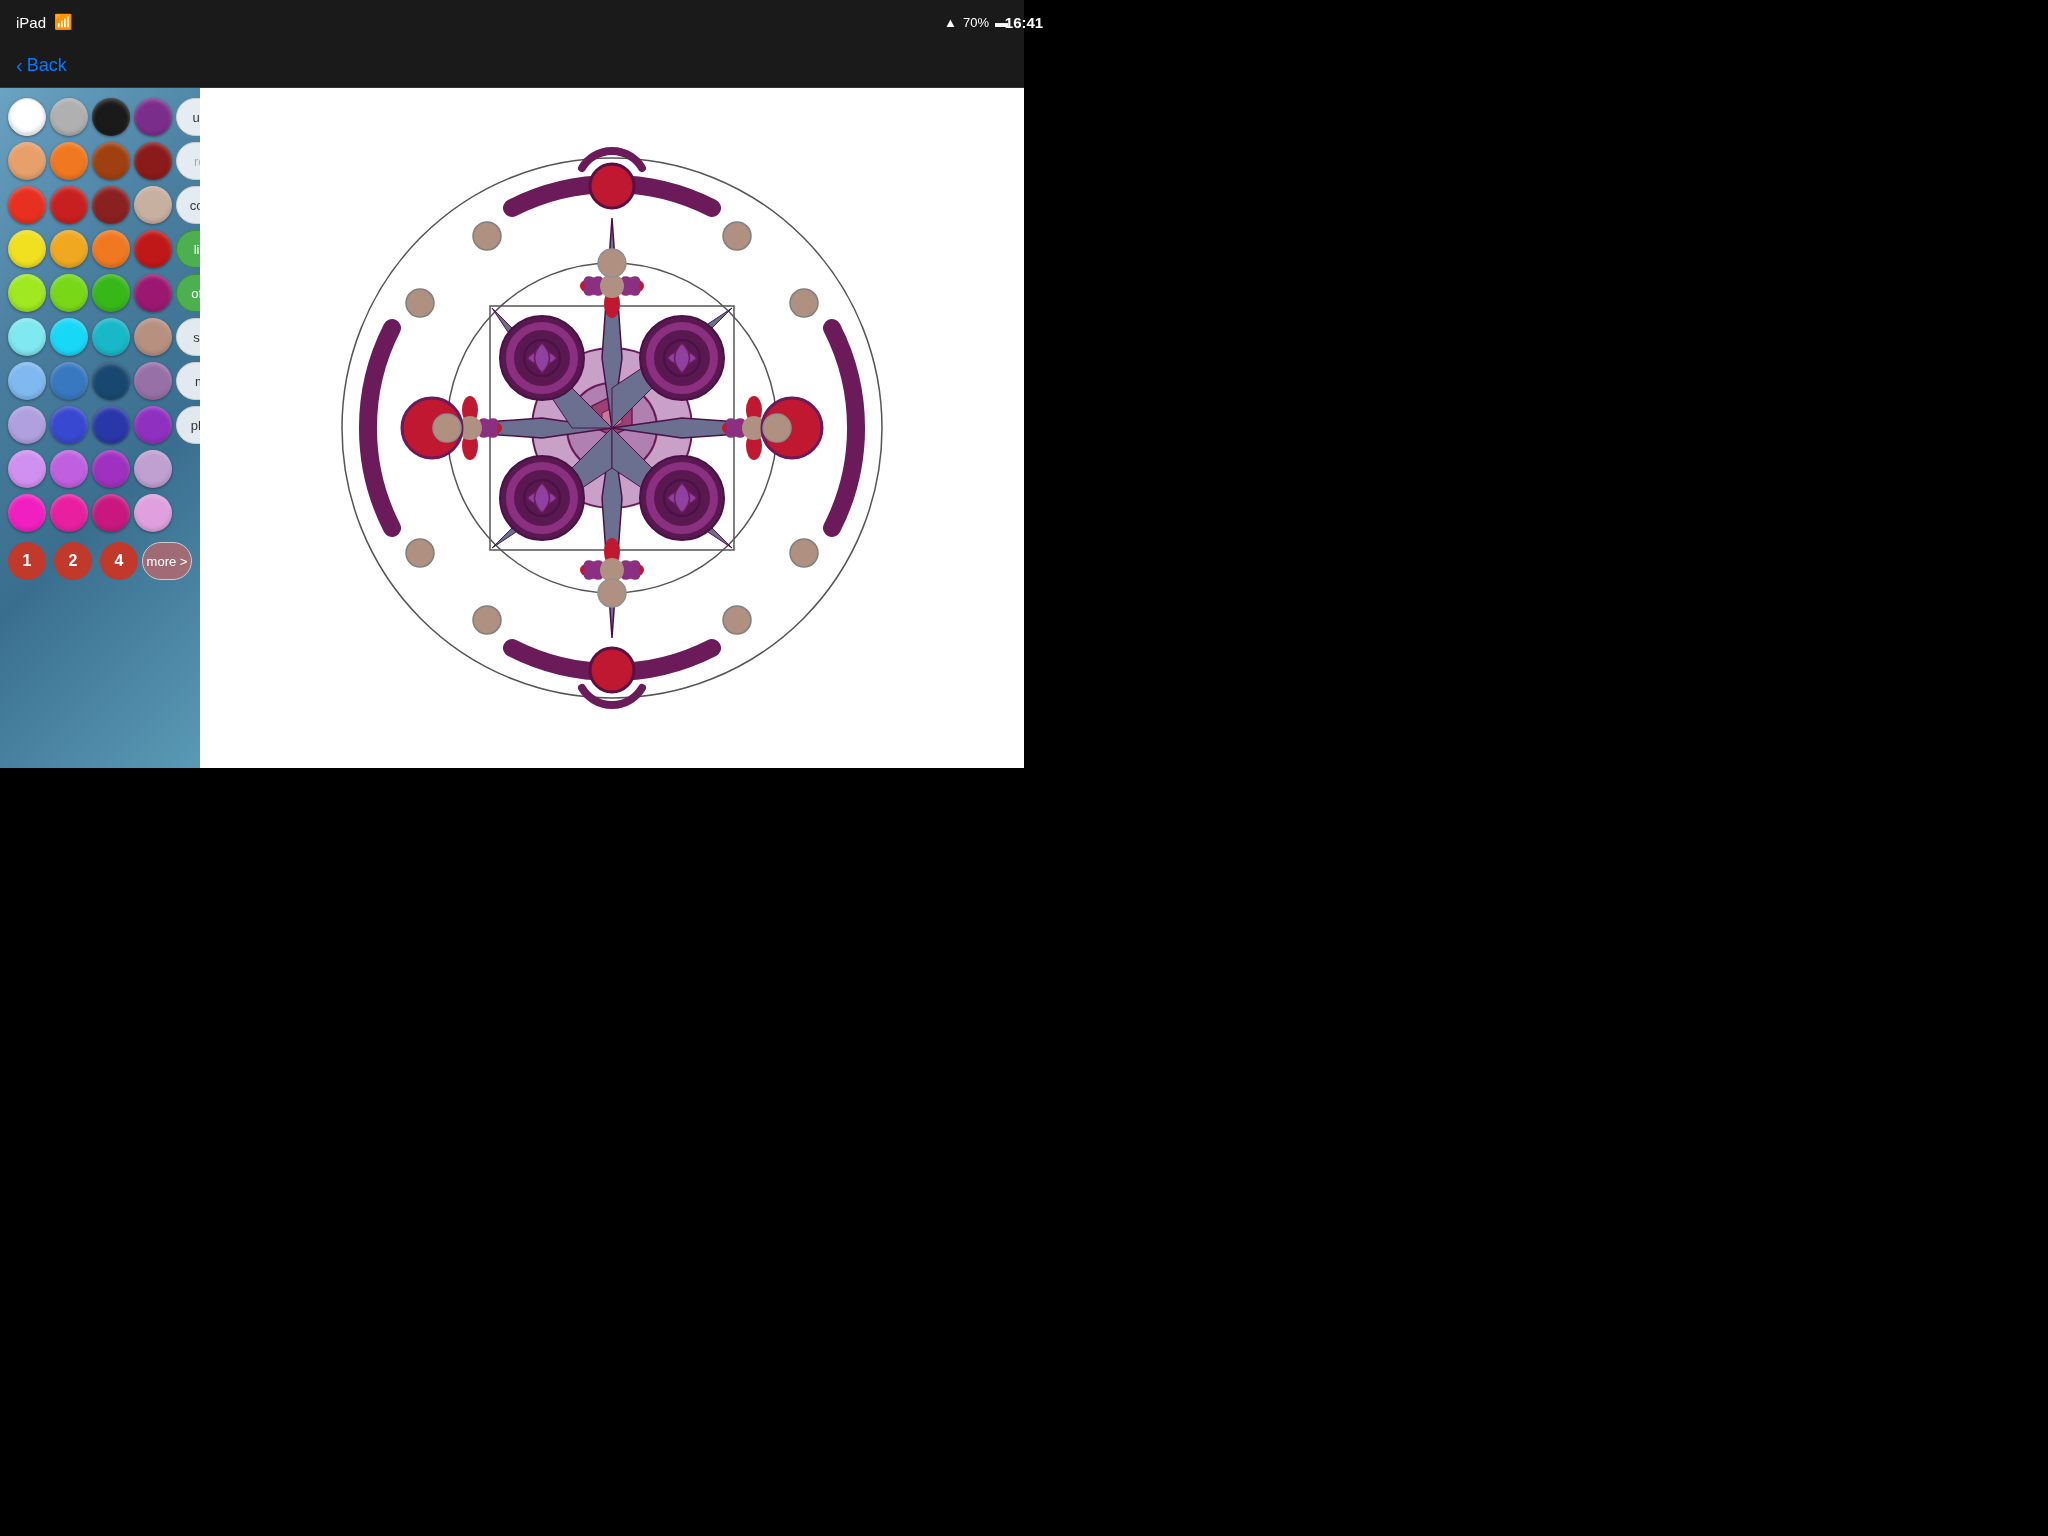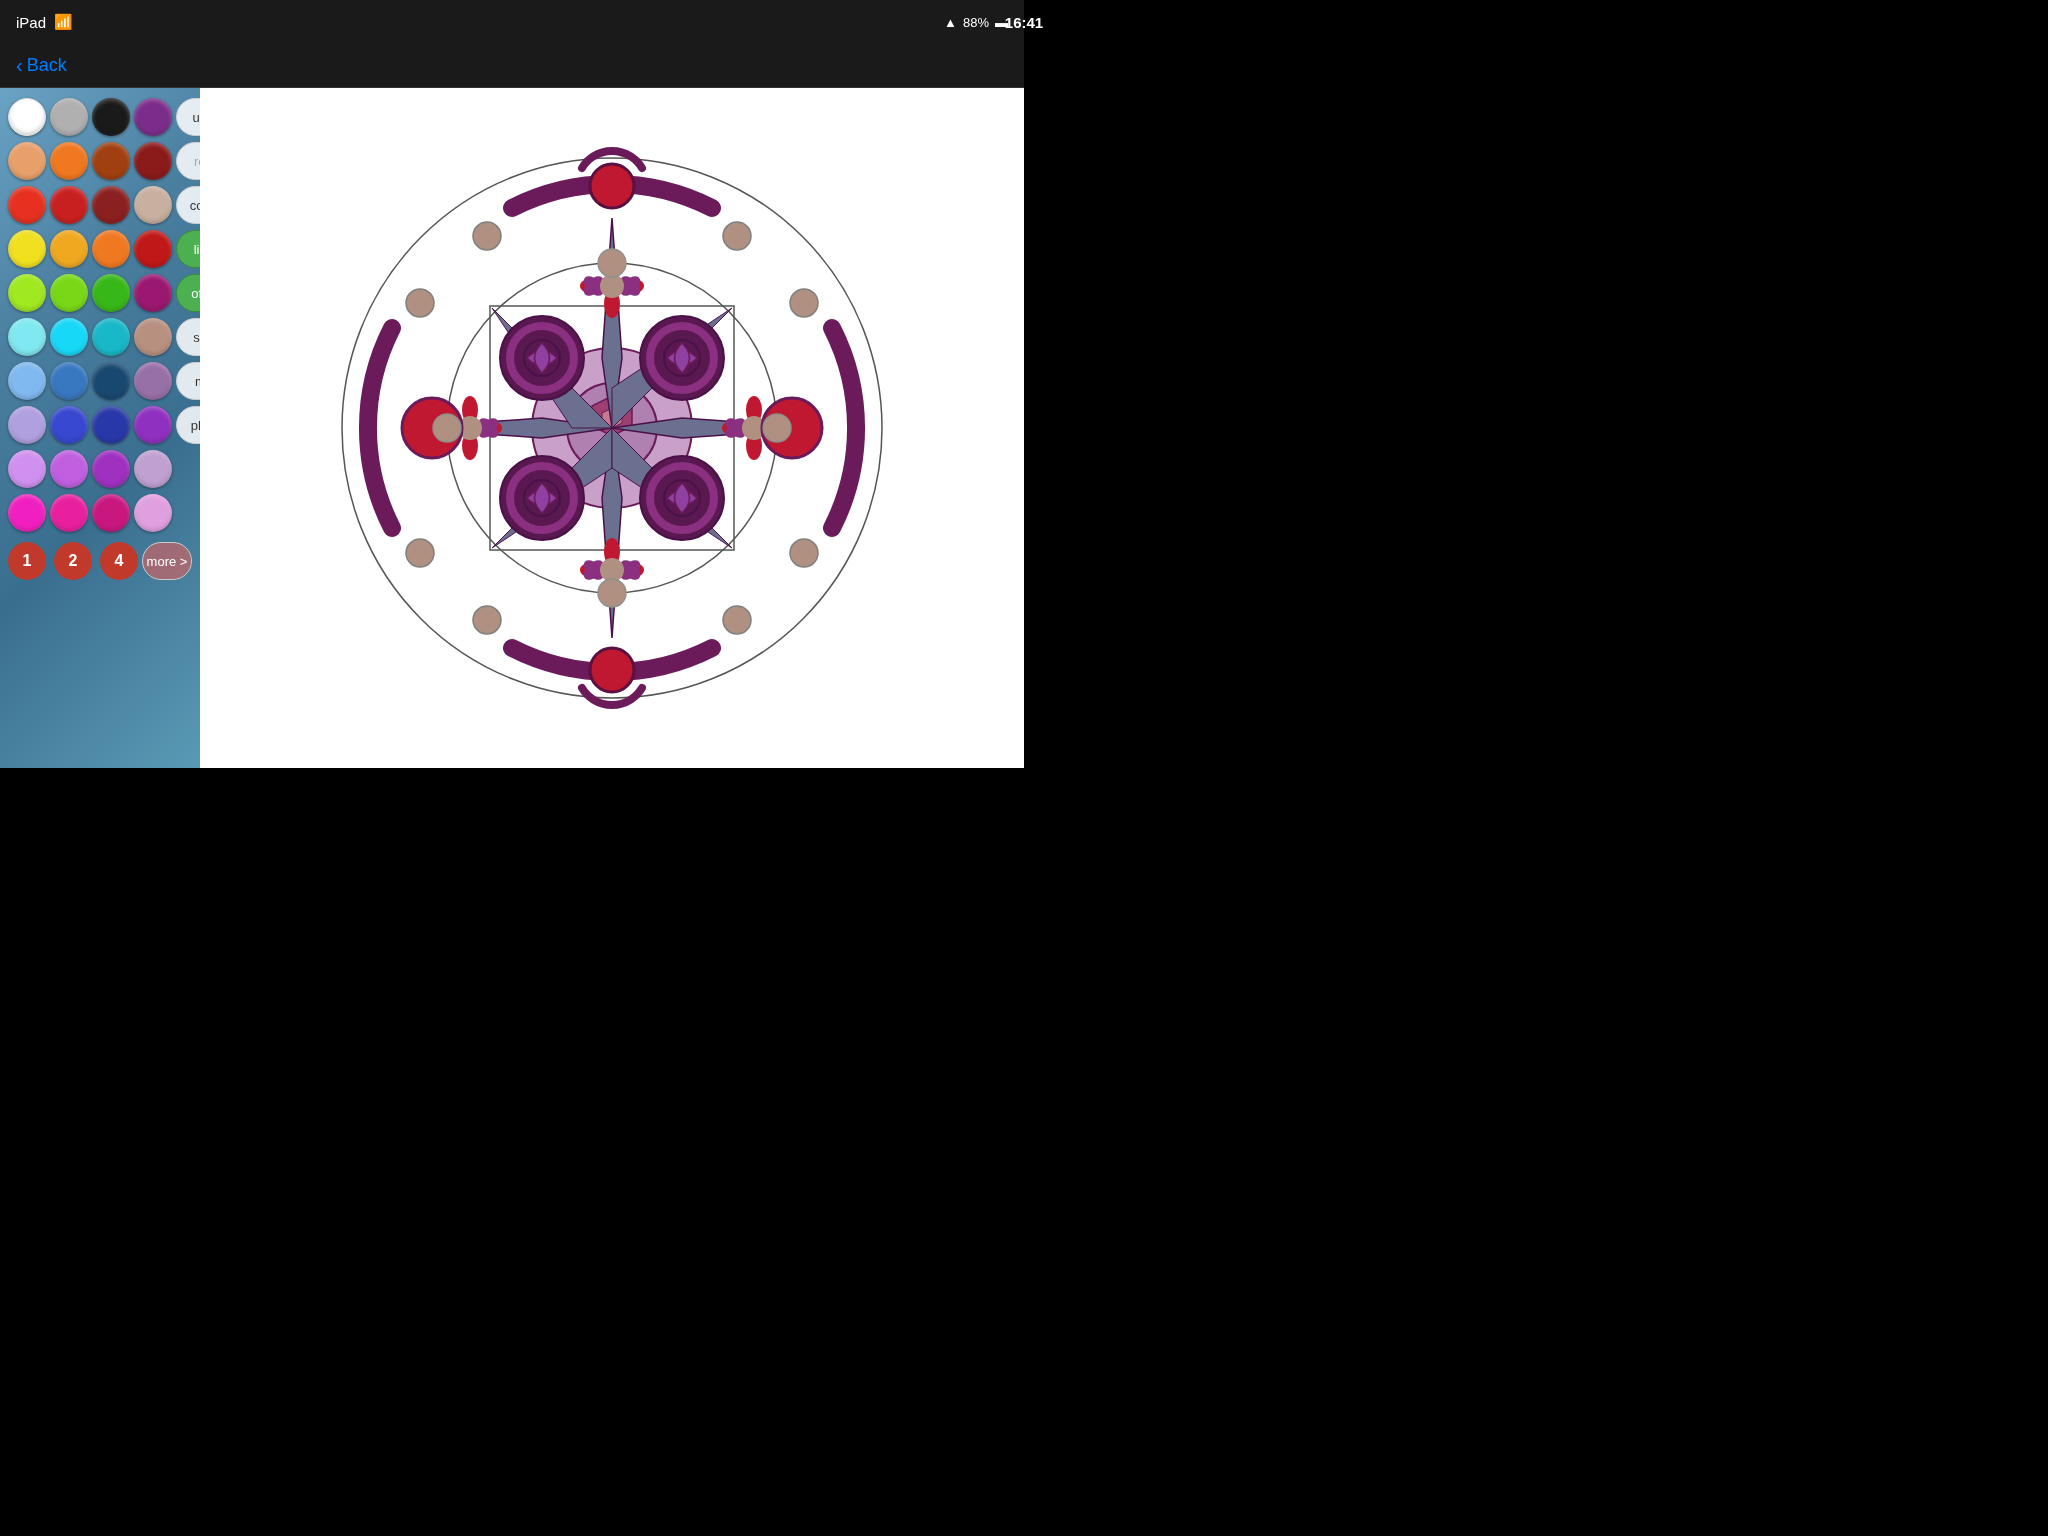--- a/index.html
+++ b/index.html
@@ -156,21 +156,21 @@
 <body>
 
 <div id="status-bar">
   <div id="status-left">
     <span>iPad</span>
     <span>📶</span>
   </div>
   <div id="status-center">16:41</div>
   <div id="status-right">
     <span>▲</span>
-    <span>88%</span>
+    <span>70%</span>
     <span>▬</span>
   </div>
 </div>
 
 <div id="nav-bar">
   <div id="back-button">
     <span id="back-chevron">‹</span>
     <span>Back</span>
   </div>
 </div>

